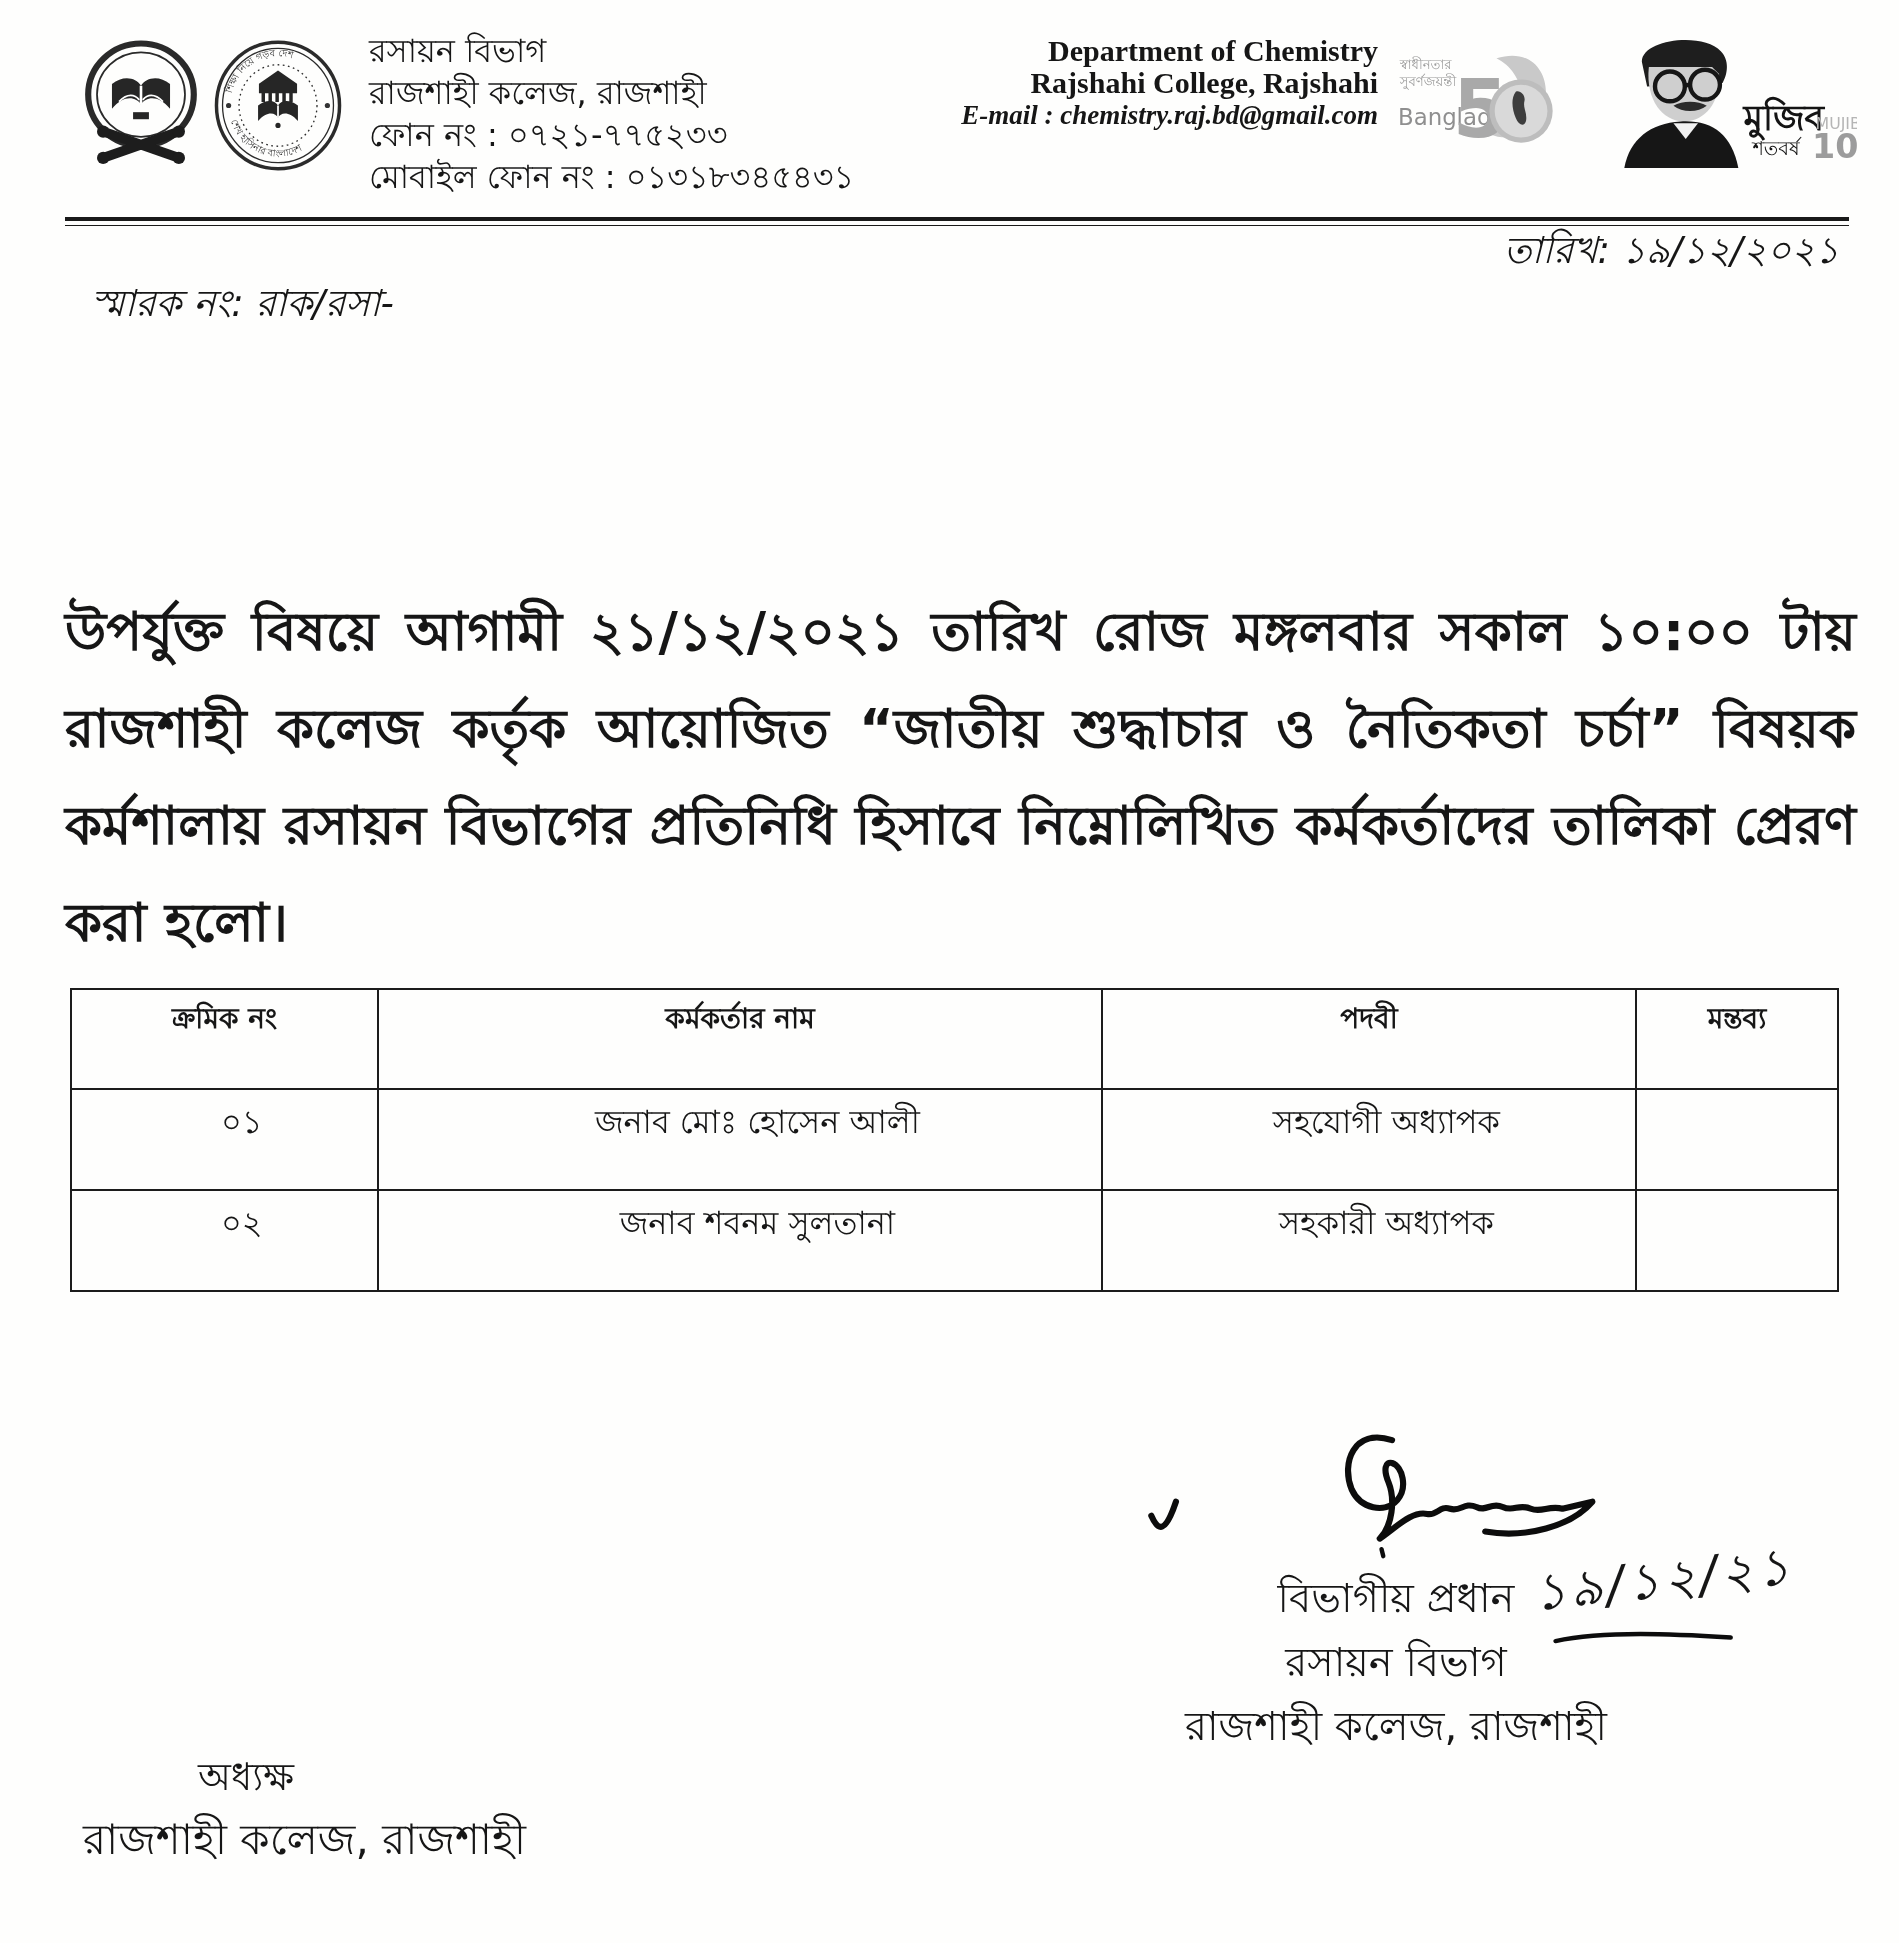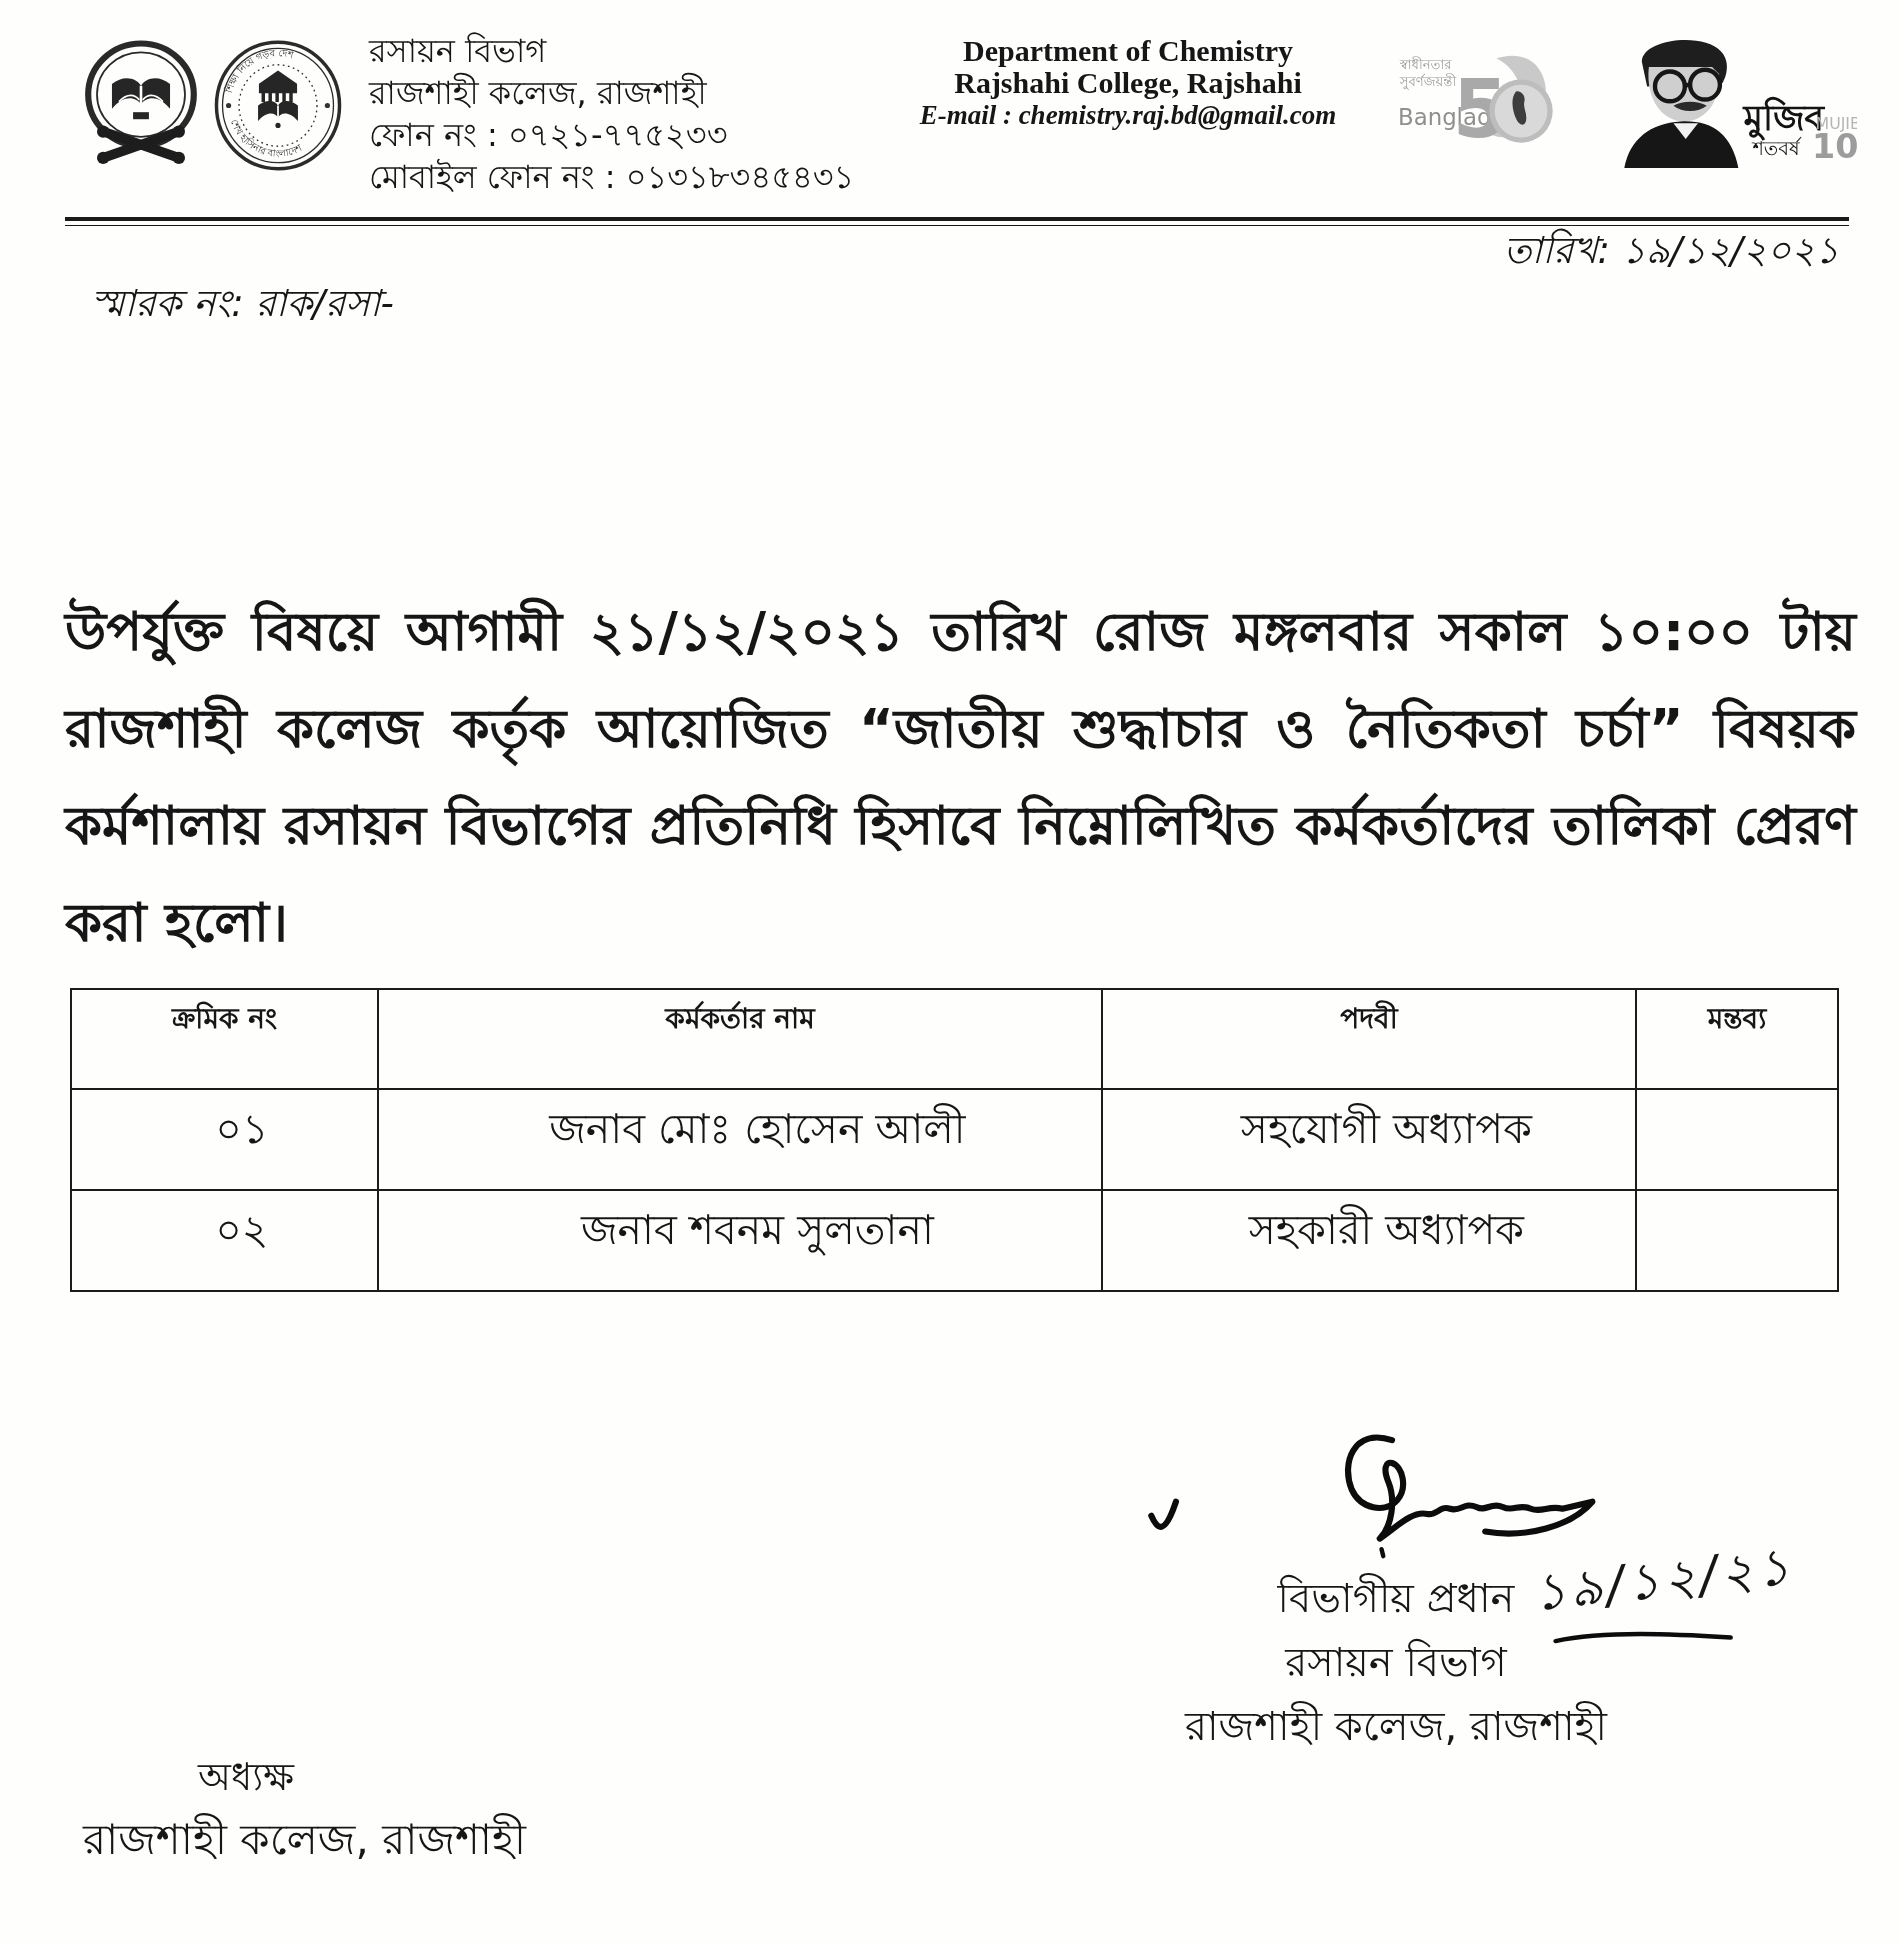--- a/index.html
+++ b/index.html
@@ -10,21 +10,21 @@
     font-family:"DejaVu Sans",sans-serif;
     color:#161616;
     overflow:hidden;
   }
   
   .logo{position:absolute;}
   .logo-emblem{left:75px;top:40px;width:132px;height:125px;}
   .logo-seal{left:213px;top:39px;width:130px;height:133px;}
   .contact-bn{position:absolute;left:369px;top:30px;font-size:32px;line-height:42px;white-space:nowrap;}
   .contact-en{
-    position:absolute;left:878px;top:35px;width:500px;text-align:center;
+    position:absolute;left:878px;top:35px;width:500px;text-align:right;
     font-family:"Liberation Serif",serif;font-weight:bold;font-size:30px;line-height:32px;white-space:nowrap;
   }
   .contact-en .email{font-style:italic;font-size:27px;}
   .logo-b50{left:1398px;top:46px;width:167px;height:116px;}
   .logo-mujib{left:1589px;top:32px;width:268px;height:136px;}
   
   .rule{
     position:absolute;left:65px;top:217px;width:1784px;height:3.5px;
     border-top:4.4px solid #1a1a1a;border-bottom:1.8px solid #1a1a1a;
   }
@@ -42,21 +42,21 @@
   
   table.officers{
     position:absolute;left:70px;top:988px;width:1767px;
     border-collapse:collapse;table-layout:fixed;
   }
   table.officers td,table.officers th{
     border:2.6px solid #1c1c1c;text-align:center;vertical-align:top;
     padding:7px 5.3px 0 5.3px;overflow:hidden;
   }
   table.officers th{font-size:28px;font-weight:bold;height:91px;}
-  table.officers td{font-size:41px;height:92px;padding-left:40px;}
+  table.officers td{font-size:32px;height:92px;padding-left:40px;}
   
   .sign-svg{position:absolute;left:1132px;top:1426px;width:492px;height:154px;}
   .sign-block{
     position:absolute;left:1159px;top:1566px;width:474px;
     text-align:center;font-size:40px;line-height:64px;white-space:nowrap;
   }
   .hand-date{
     position:absolute;left:1533px;top:1541px;
     font-size:51px;font-style:italic;white-space:nowrap;
     transform:rotate(-6deg);letter-spacing:3.5px;

